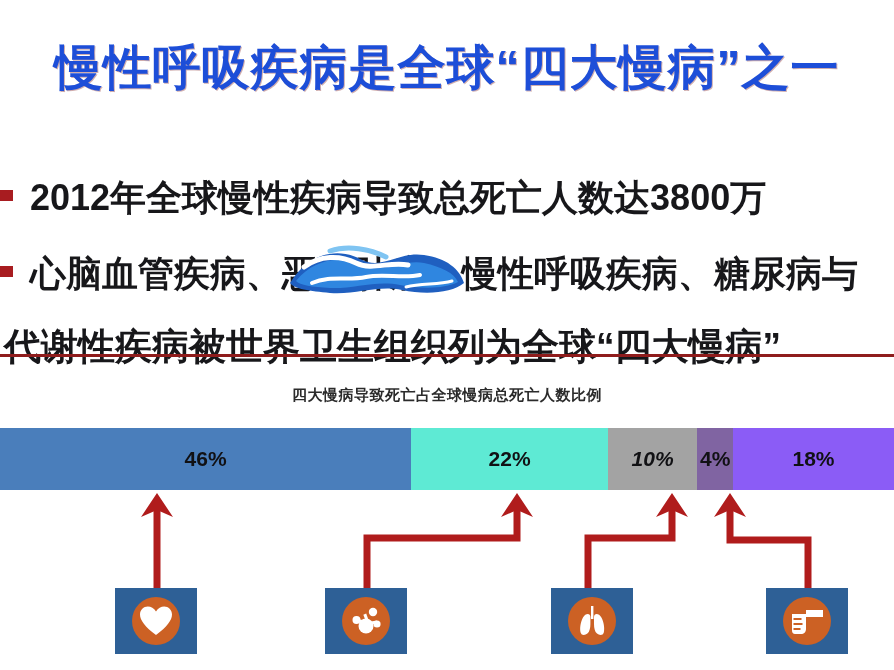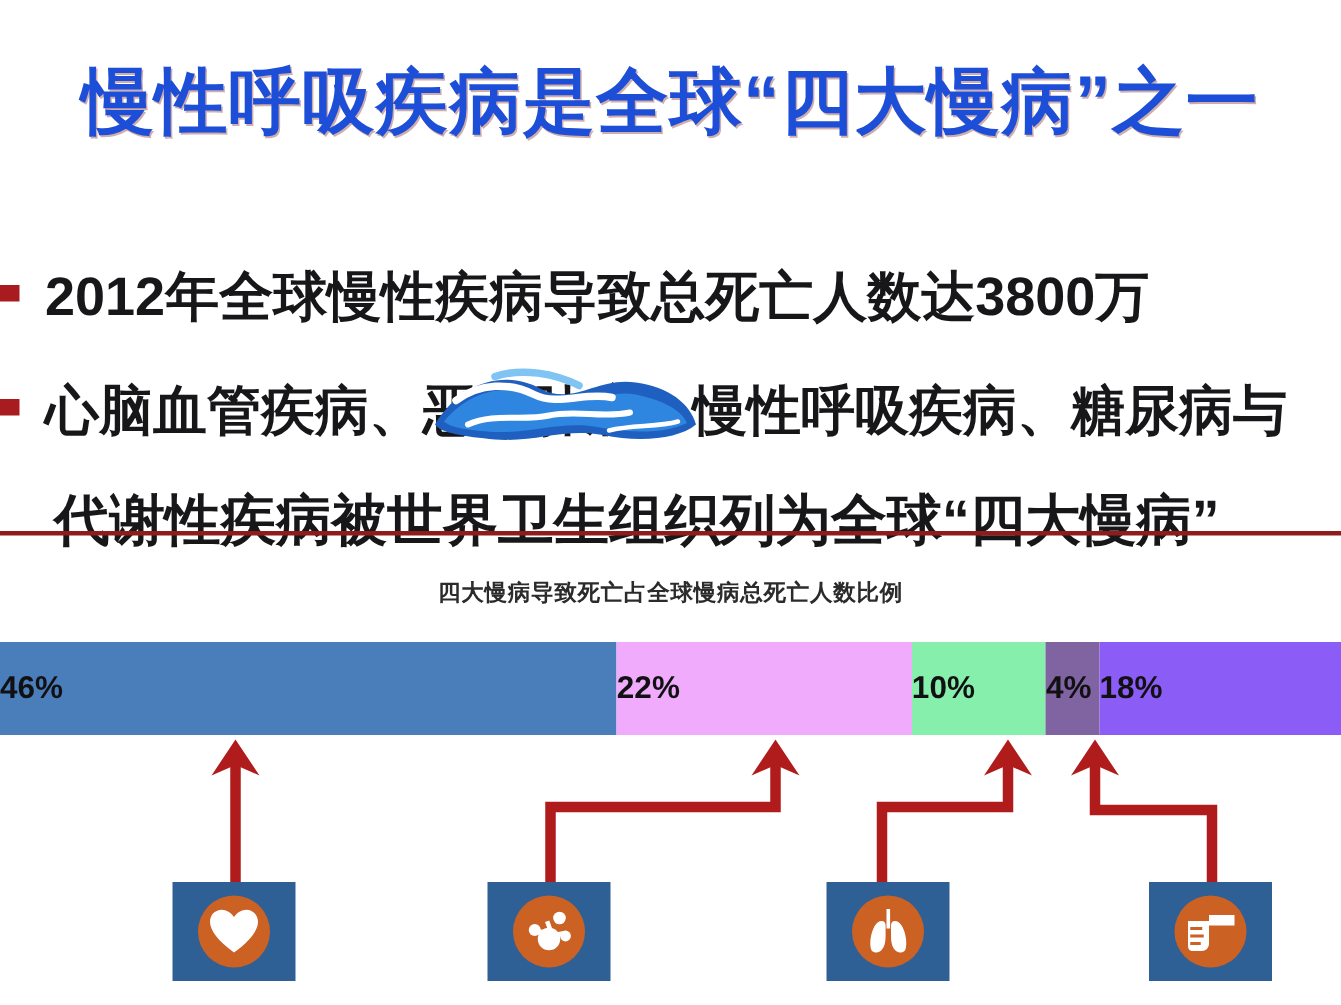--- a/index.html
+++ b/index.html
@@ -56,21 +56,21 @@
   }
   .bullet-text {
     font-size: 36px;
     font-weight: bold;
     color: #17171a;
     letter-spacing: 0px;
     white-space: nowrap;
     line-height: 1.05;
   }
   .bullet-row.row-3 {
-    padding-left: 36px;
+    padding-left: 4px;
     height: 70px;
   }
   .bullet-row.row-3 .bullet-text {
     font-size: 37px;
   }
 
   
   .strike-rule {
     position: absolute;
     left: 0;
@@ -110,20 +110,21 @@
     left: 0;
     top: 428px;
     width: 894px;
     height: 62px;
     display: flex;
   }
   .bar-seg {
     height: 100%;
     display: flex;
     align-items: center;
+    justify-content: center;
     font-size: 21px;
     font-weight: bold;
     color: #111114;
     box-sizing: border-box;
     overflow: hidden;
   }
   .bar-seg .seg-label { white-space: nowrap; }
 
   
   .arrows-layer {
@@ -197,24 +198,24 @@
   <path d="M44,8 C62,2 84,6 100,14" fill="none" stroke="#7fc4f2" stroke-width="5" stroke-linecap="round"></path>
   <path d="M120,44 C136,40 152,42 166,38" fill="none" stroke="#ffffff" stroke-width="3" stroke-linecap="round"></path>
 </svg>
 
 <div class="chart-caption">四大慢病导致死亡占全球慢病总死亡人数比例</div>
 
 <div class="stacked-bar">
   <div class="bar-seg" style="flex: 0 0 46%; background: rgb(74, 126, 187);">
     <span class="seg-label">46%</span>
   </div>
-  <div class="bar-seg" style="flex: 0 0 22%; background: #f0abfc;">
+  <div class="bar-seg" style="flex: 0 0 22%; background: #5eead4;">
     <span class="seg-label">22%</span>
   </div>
-  <div class="bar-seg" style="flex: 0 0 10%; background: #86efac;">
+  <div class="bar-seg" style="flex: 0 0 10%; background: #a3a3a3; font-style: italic;">
     <span class="seg-label">10%</span>
   </div>
   <div class="bar-seg" style="flex: 0 0 4%; background: rgb(128, 100, 162);">
     <span class="seg-label">4%</span>
   </div>
   <div class="bar-seg" style="flex: 0 0 18%; background: #8b5cf6;">
     <span class="seg-label">18%</span>
   </div>
 </div>
 

